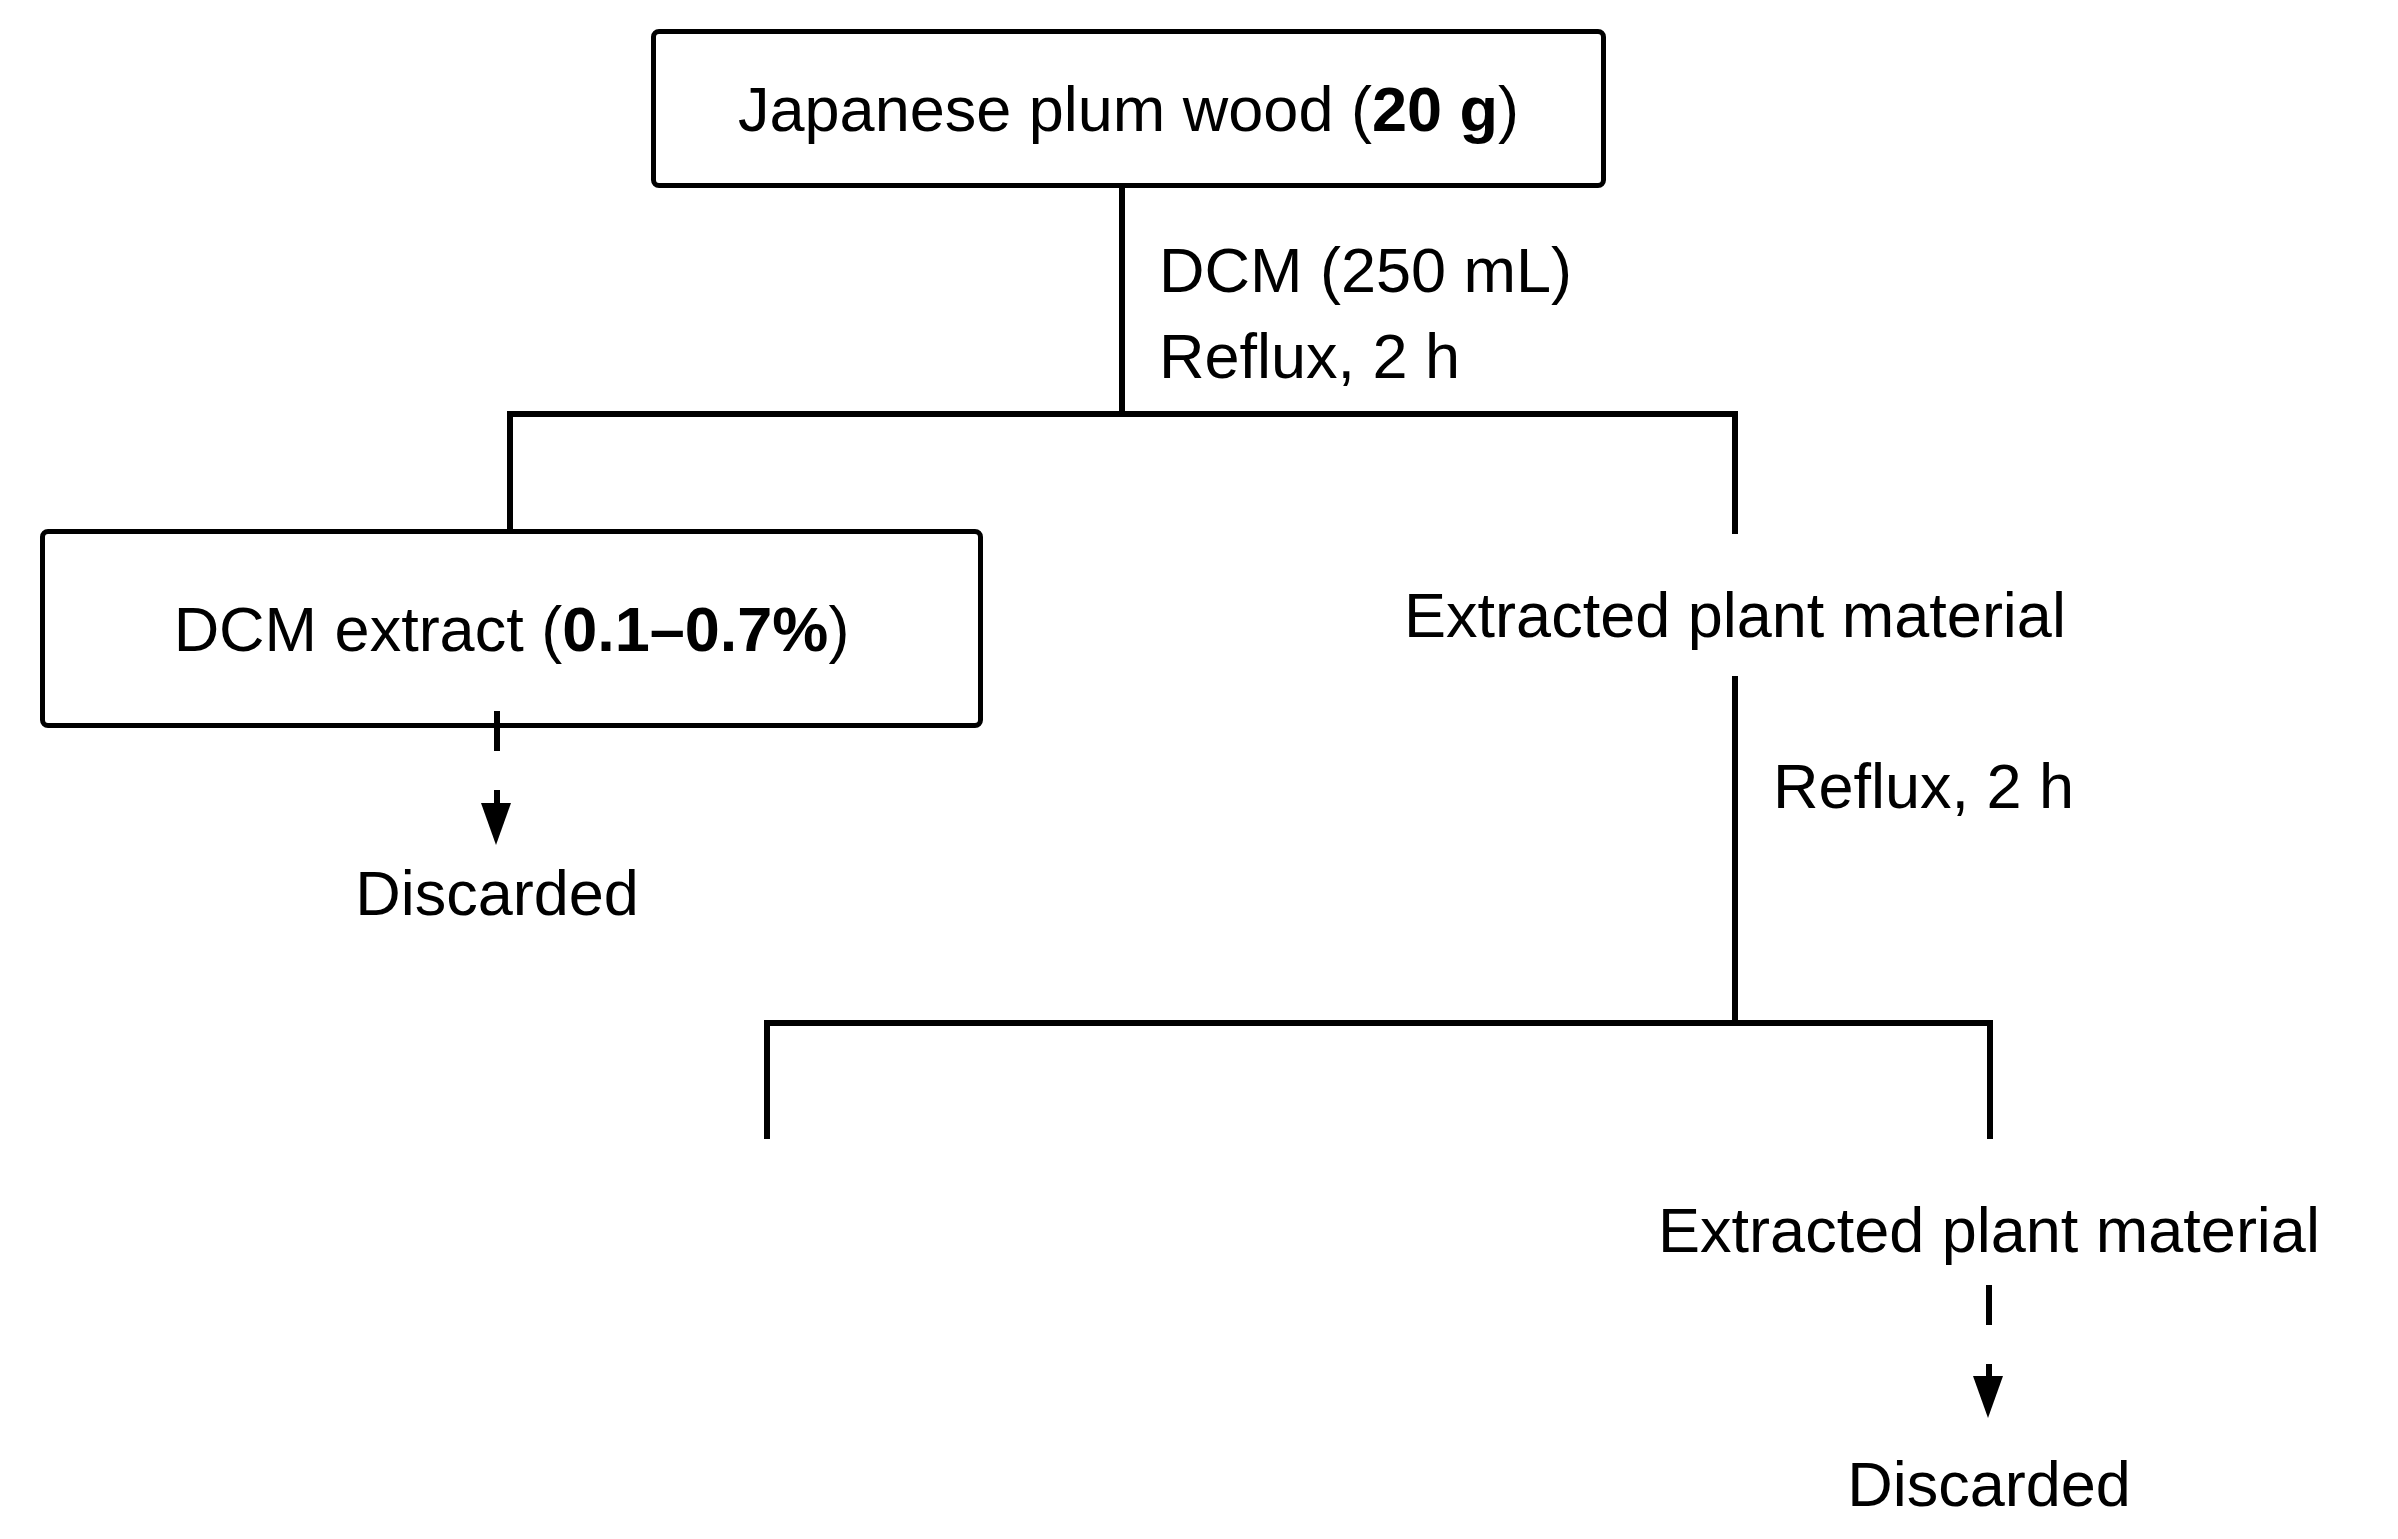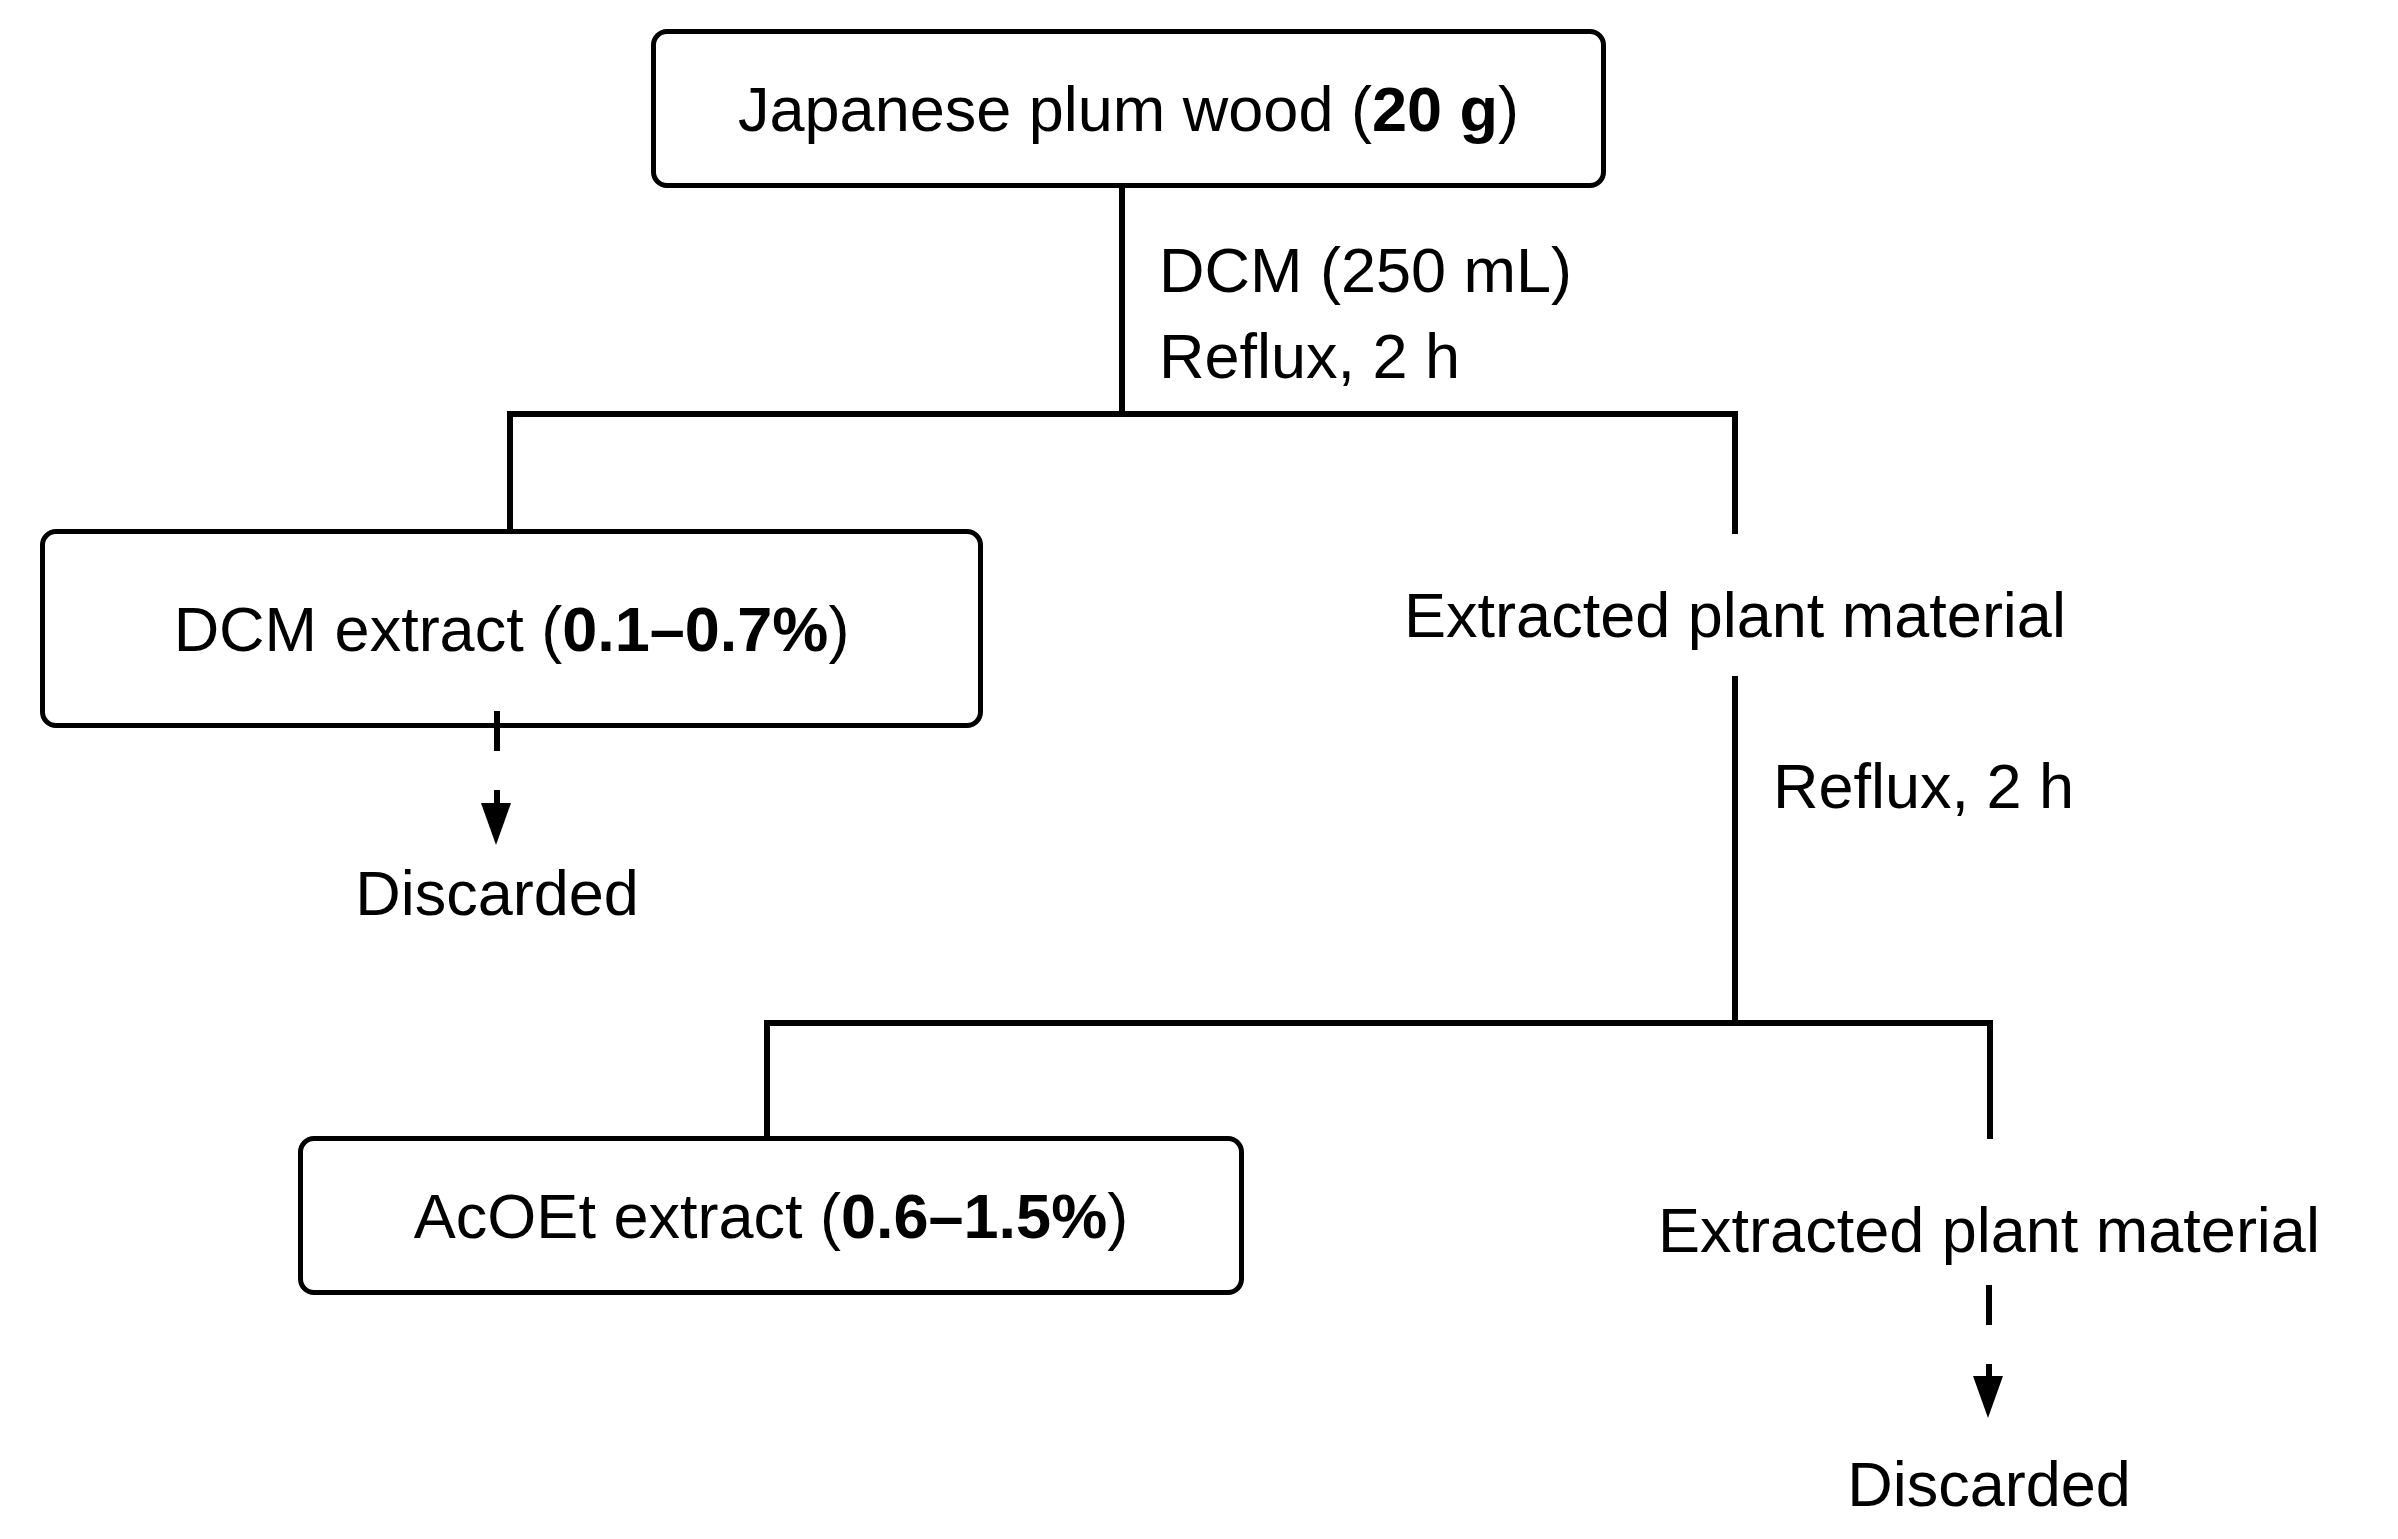--- a/index.html
+++ b/index.html
@@ -13,21 +13,21 @@
     height: 1540px;
     background: #ffffff;
     color: #000000;
     font-family: "Liberation Sans", "DejaVu Sans", sans-serif;
     overflow: hidden;
   }
   .box {
     position: absolute;
     box-sizing: border-box;
     border: 5.8px solid #000000;
-    border-radius: 16px;
+    border-radius: 8px;
     background: #ffffff;
     display: flex;
     align-items: center;
     justify-content: center;
   }
   .node-text {
     font-size: 63px;
     white-space: nowrap;
   }
   .node-text b { font-weight: bold; }
@@ -99,23 +99,20 @@
   <div class="vline" style="left:1732px; top:676px; height:348px;"></div>
 
   <div class="label" style="left:1773px; top:735px;">
     <div>Reflux, 2 h</div>
   </div>
 
   <div class="hline" style="left:764px; top:1020px; width:1229px;"></div>
   <div class="vline" style="left:764px; top:1020px; height:119px;"></div>
   <div class="vline" style="left:1987px; top:1020px; height:119px;"></div>
 
-  <div class="box" style="left:298px; top:1136px; width:946px; height:159px;">
-    <span class="node-text"><span>AcOEt extract (</span><b>0.6–1.5%</b><span>)</span></span>
-  </div>
 
   <div class="label center" style="left:1989px; top:1179px;">Extracted plant material</div>
 
   <div class="dashline" style="left:1986px; top:1285px; height:92px;"></div>
   <div class="arrowhead" style="left:1973px; top:1376px;"></div>
   <div class="label center" style="left:1989px; top:1433px;">Discarded</div>
 
 </div>
 
 

